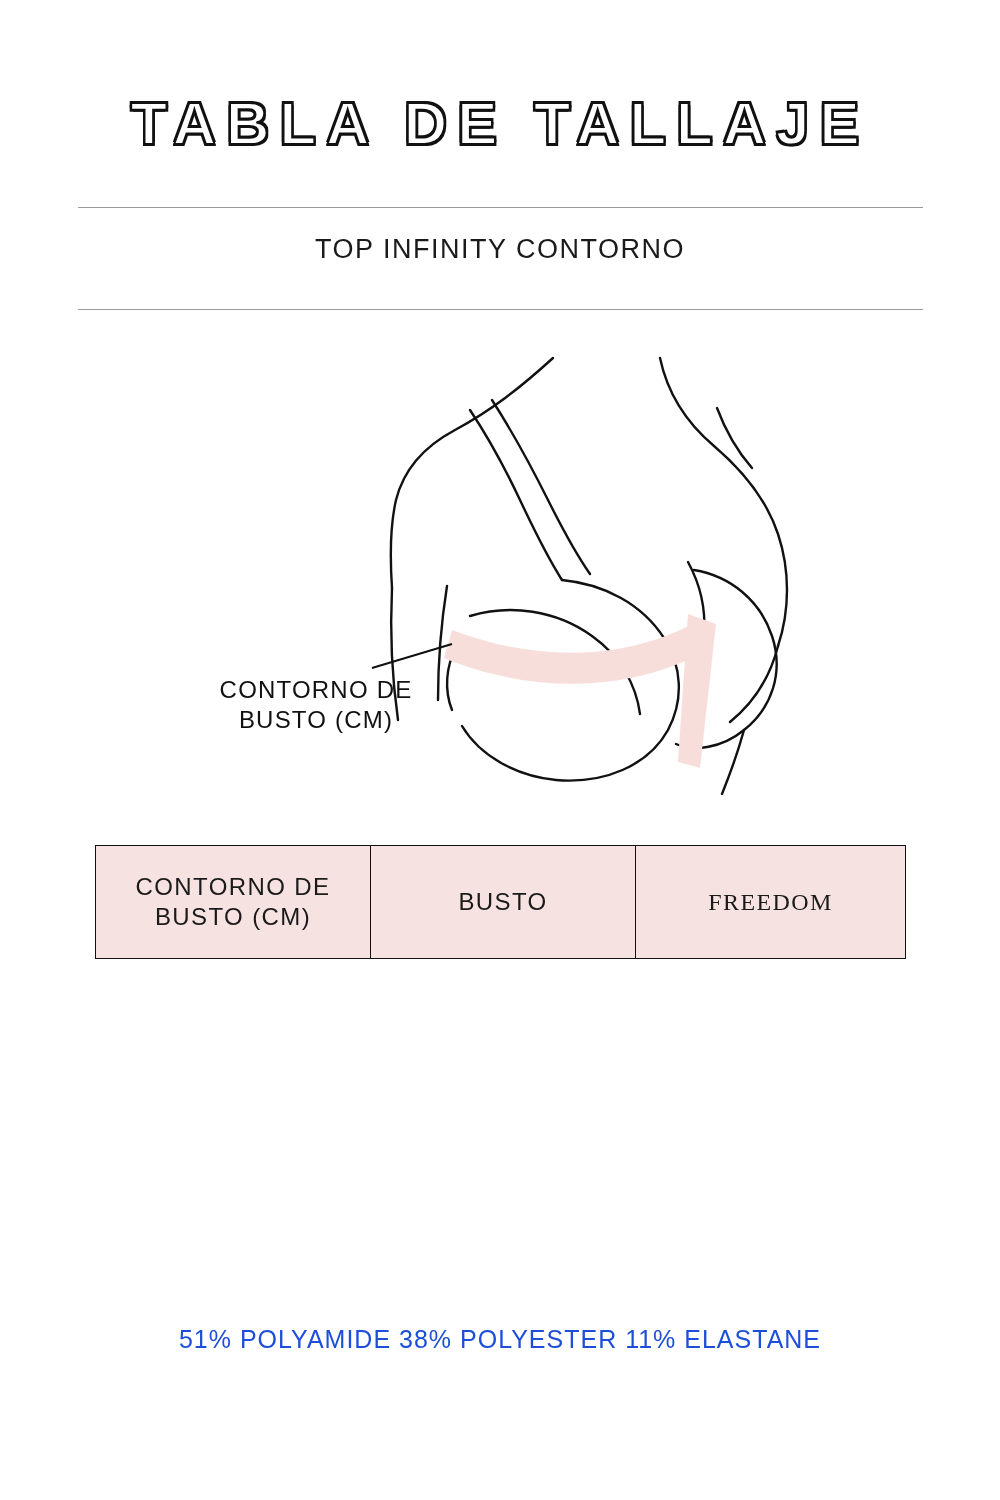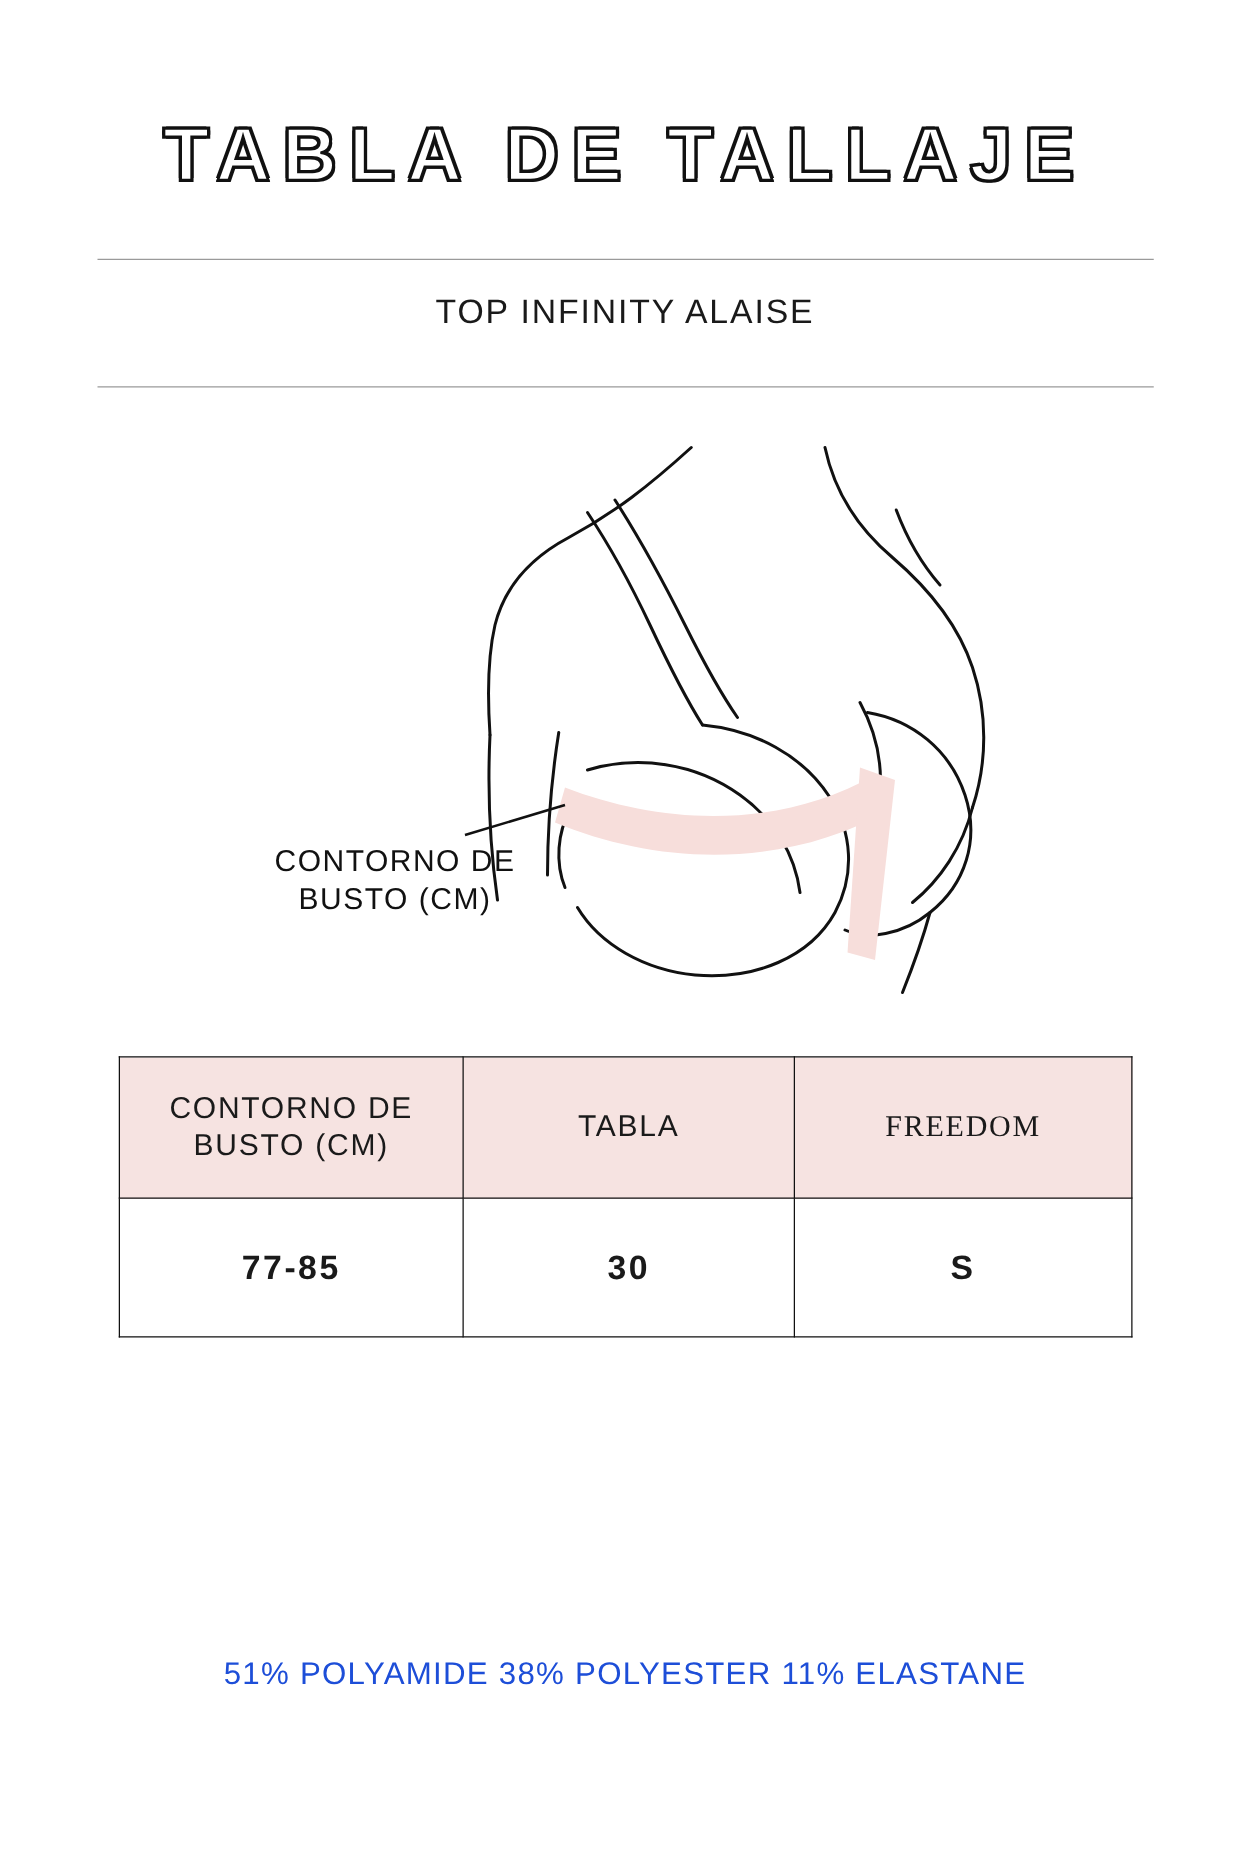--- a/index.html
+++ b/index.html
@@ -145,21 +145,21 @@
 <body>
 
 <div class="page">
 
   <div class="title-wrap">
     <div class="main-title">TABLA DE TALLAJE</div>
   </div>
 
   <div class="rule rule-top"></div>
 
-  <div class="subtitle">TOP INFINITY ALAISE</div>
+  <div class="subtitle">TOP INFINITY CONTORNO</div>
 
   <div class="rule rule-bottom"></div>
 
   <div class="illus">
     <svg width="1000" height="460" viewBox="0 0 1000 460" xmlns="http://www.w3.org/2000/svg" aria-hidden="true">
       <g fill="none" stroke="#111111" stroke-width="2.4" stroke-linecap="round" stroke-linejoin="round">
 
         <path d="M553 10 C 520 40, 492 62, 455 82 C 425 98, 404 120, 396 152 C 390 178, 390 210, 392 240"></path>
 
         <path d="M447 238 C 441 276, 438 318, 438 352"></path>
@@ -209,29 +209,24 @@
           <col class="c1">
           <col class="c2">
           <col class="c3">
         </colgroup>
       <thead>
         <tr>
           <th>
             <div>CONTORNO DE</div>
             <div>BUSTO (CM)</div>
           </th>
-          <th>TABLA</th>
+          <th>BUSTO</th>
           <th class="th-brand">FREEDOM</th>
         </tr>
       </thead>
       <tbody>
-        <tr>
-          <td>77-85</td>
-          <td>30</td>
-          <td class="size-letter">S</td>
-        </tr>
       </tbody>
     </table>
   </div>
 
   <div class="footer">51% POLYAMIDE 38% POLYESTER 11% ELASTANE</div>
 
 </div>
 
 </body></html>

